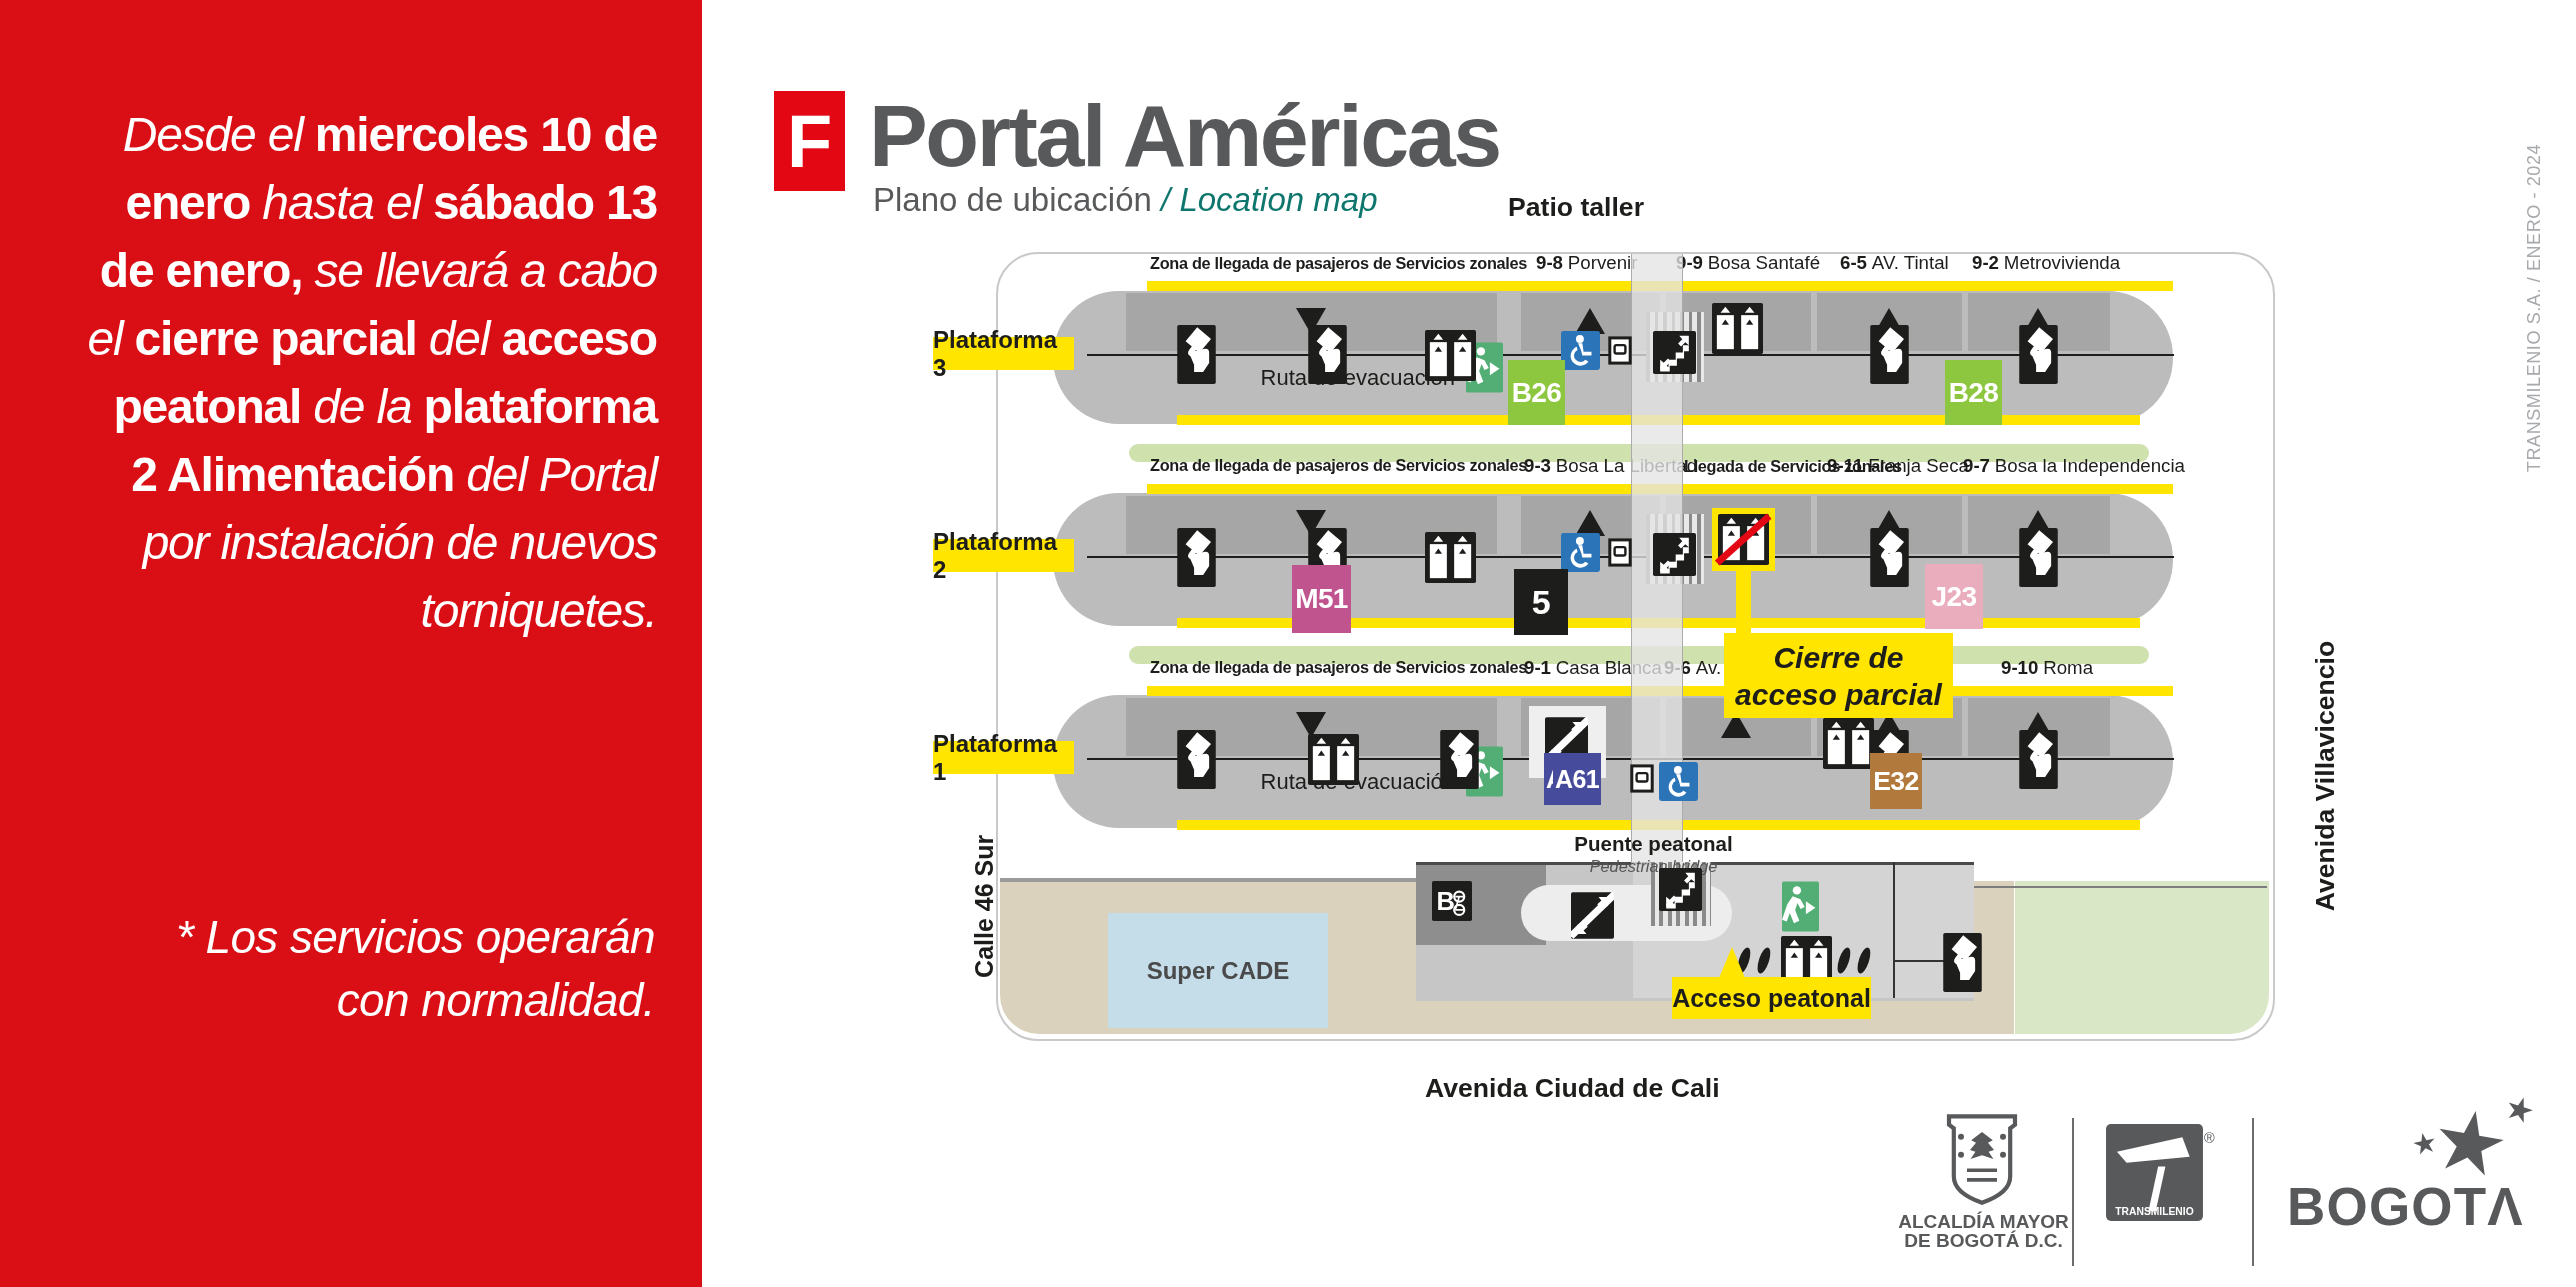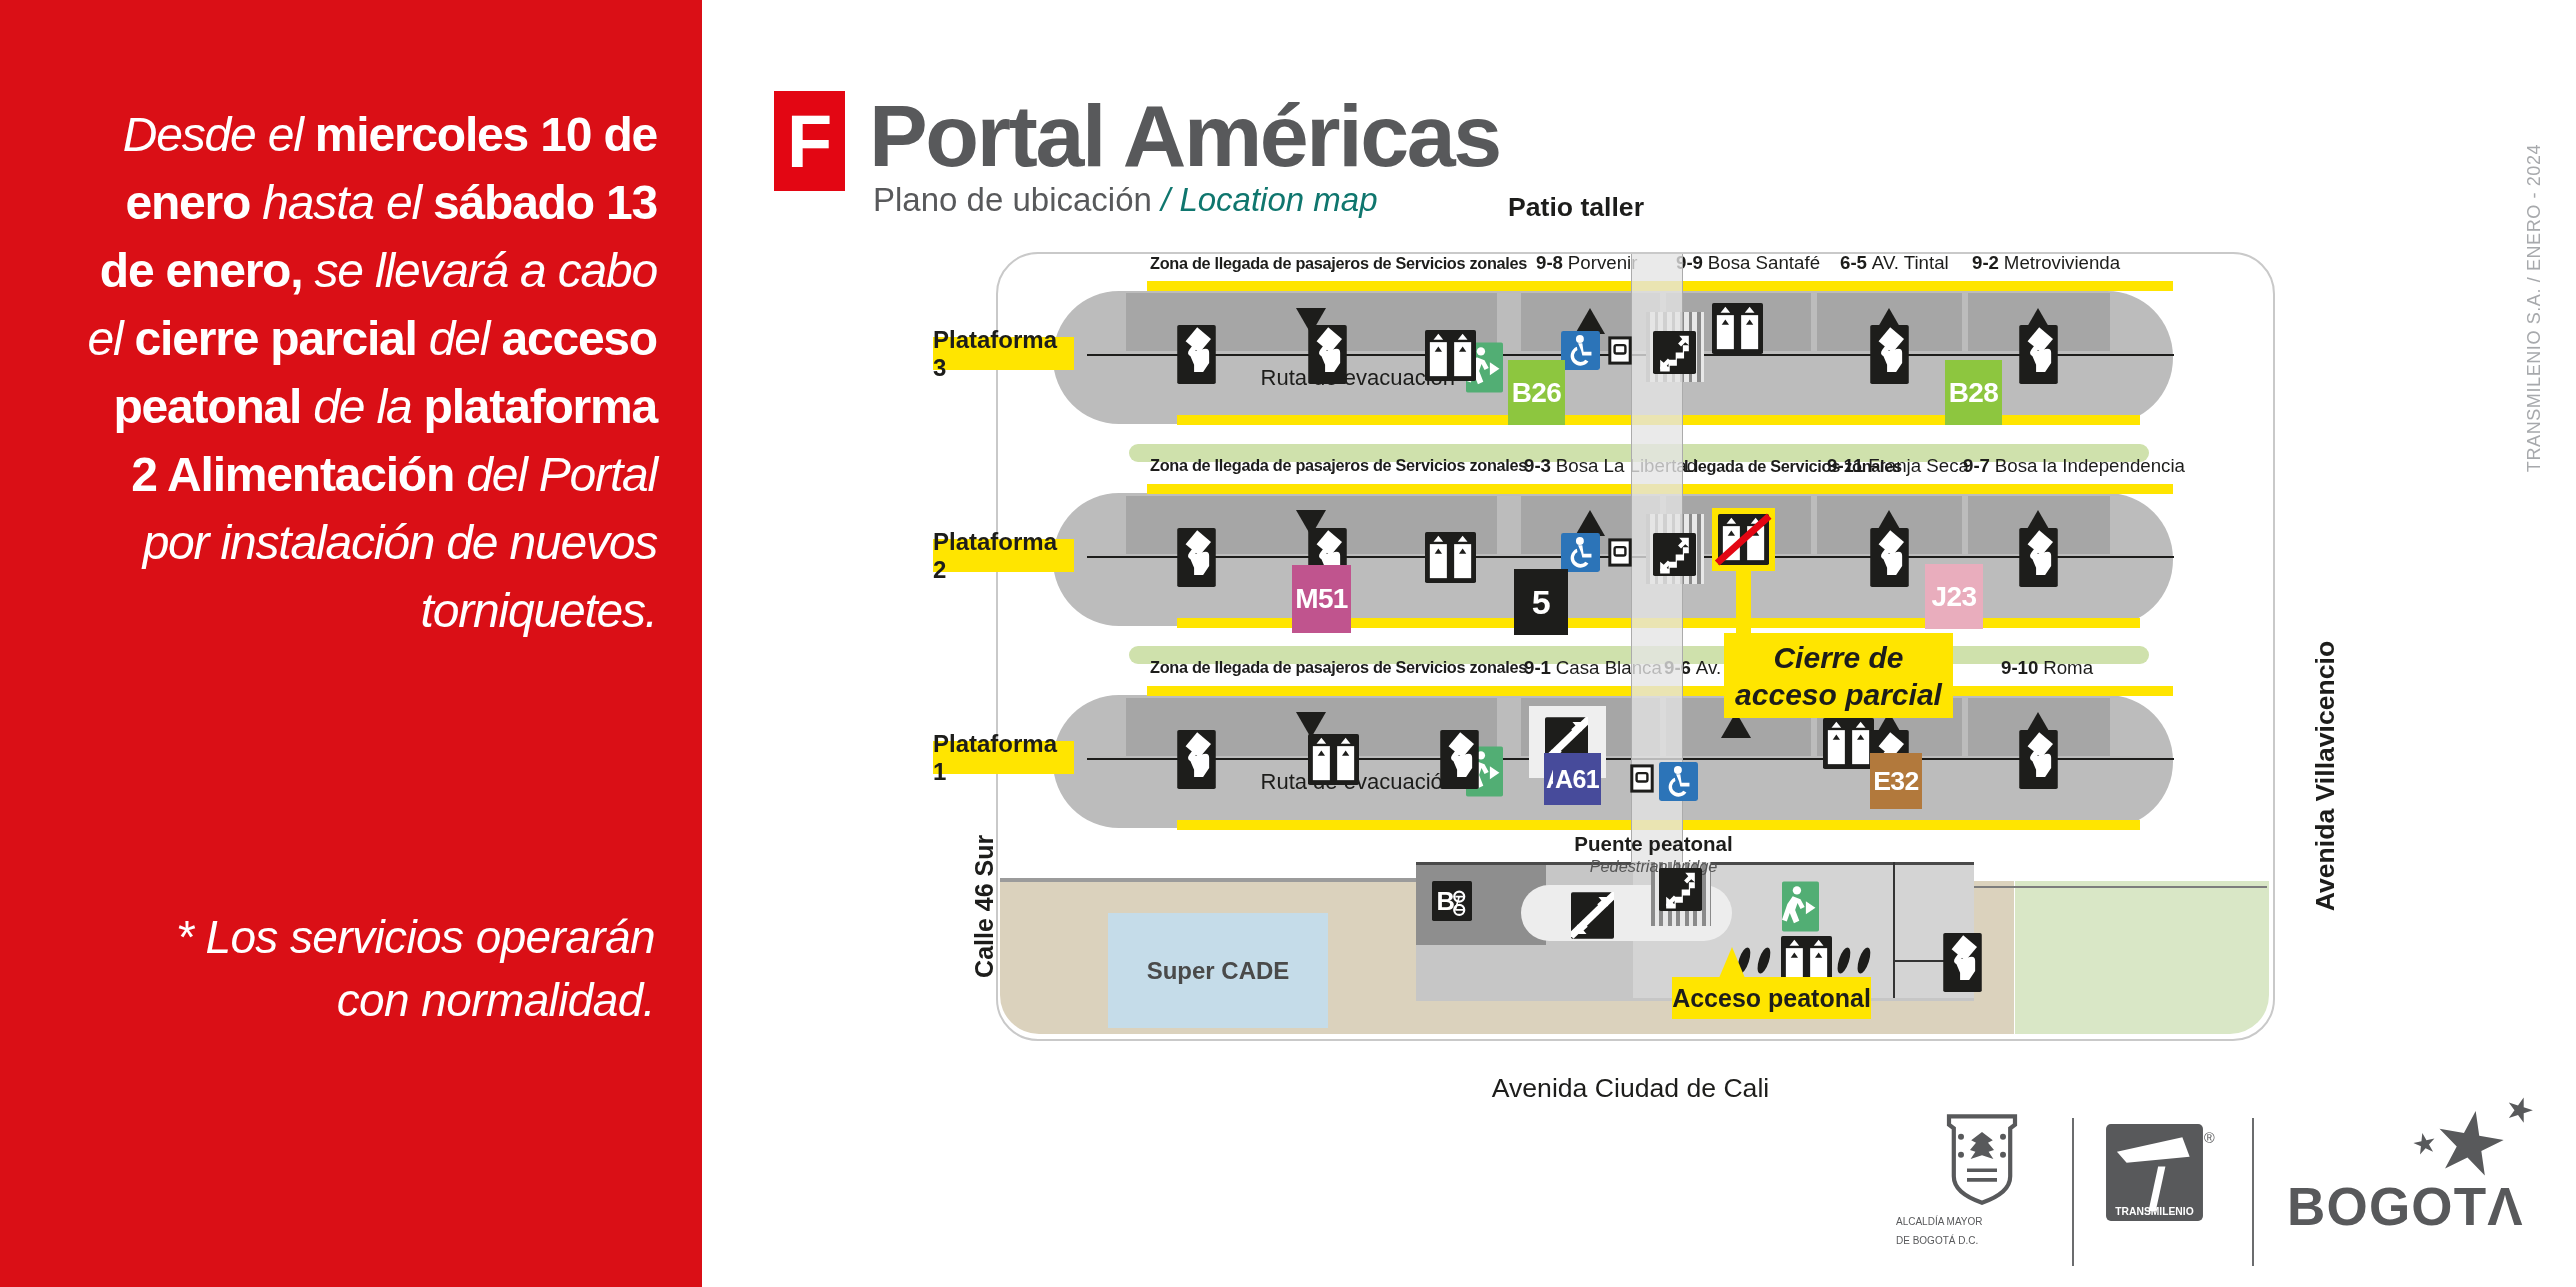--- a/index.html
+++ b/index.html
@@ -90,29 +90,29 @@
   #acceso-stem{left:1719px;top:947px;width:0;height:0;border-left:13.3px solid transparent;
                border-right:13.3px solid transparent;border-bottom:31px solid #FFE500;z-index:9;}
 
   
   #supercade{left:1108px;top:913px;width:220px;height:115px;background:#C5DCE9;z-index:5;
              display:flex;align-items:center;justify-content:center;font-size:24px;font-weight:bold;color:#4a4a4a;}
   #calle46{left:863px;top:893px;width:241px;height:26.6px;transform:rotate(-90deg);
            text-align:center;font-size:25px;font-weight:bold;z-index:3;}
   #avvilla{left:2155px;top:762px;width:338px;height:28px;transform:rotate(-90deg);
            text-align:center;font-size:26.6px;font-weight:bold;z-index:3;}
-  #avcali{left:1425px;top:1073px;width:411px;text-align:center;font-size:26.6px;font-weight:normal;}
+  #avcali{left:1425px;top:1073px;width:411px;text-align:left;font-size:26.6px;font-weight:bold;}
 
   
   .ico{z-index:7;line-height:0;}
   .ico svg{display:block;}
 
   
   .logo{color:#58595B;}
-  #alc-text{left:1896px;top:1213px;width:175px;text-align:left;font-size:10px;font-weight:normal;
+  #alc-text{left:1896px;top:1213px;width:175px;text-align:center;font-size:19px;font-weight:bold;
             line-height:18.7px;color:#58595B;}
   .logo-div{width:1.8px;background:#6b6c6e;}
   #tm-reg{left:2204px;top:1130px;font-size:14.5px;color:#58595B;}
   #bogota-wordmark{left:2287px;top:1176px;font-size:53px;font-weight:800;letter-spacing:1.2px;
                    color:#58595B;white-space:nowrap;}
   .star{color:#58595B;z-index:2;line-height:1;}
 </style>
 </head>
 <body>
 

